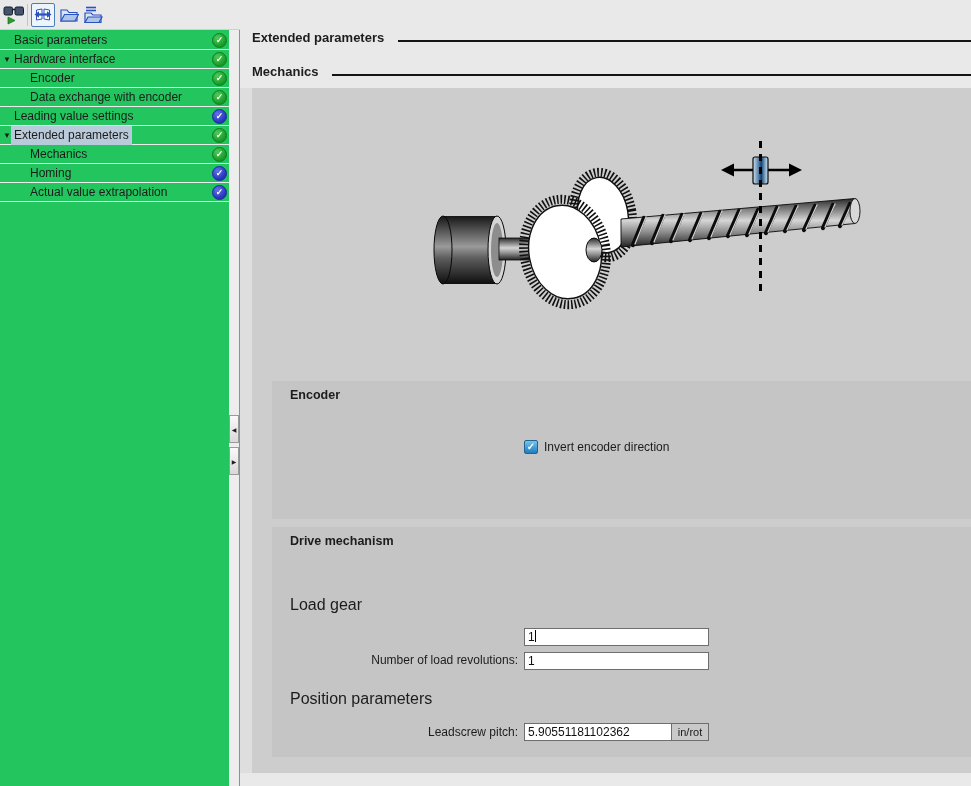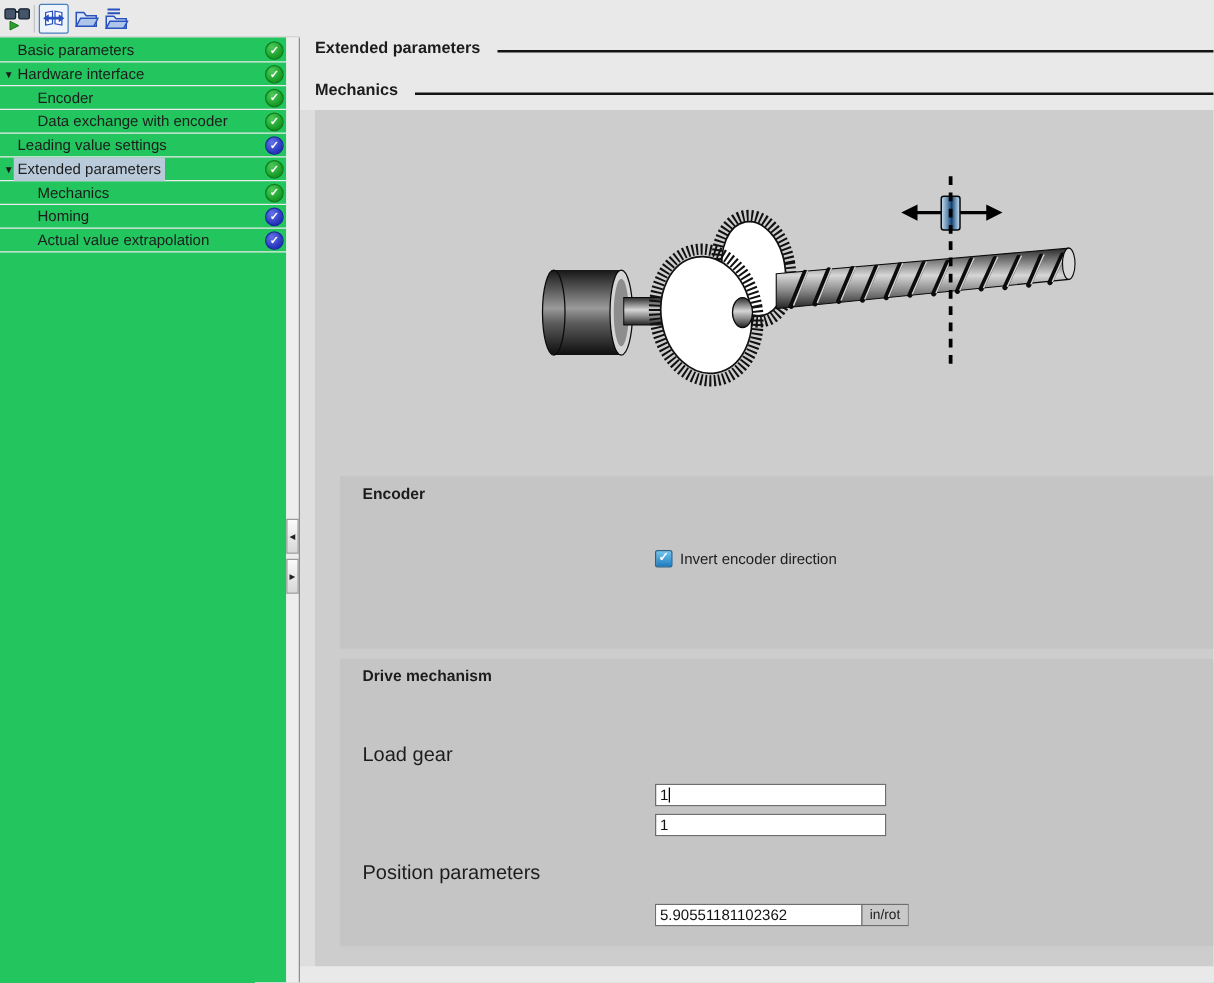--- a/index.html
+++ b/index.html
@@ -48,21 +48,21 @@
   .panel { position:absolute; left:20px; width:699px; background:#c5c5c5; }
   .panel-title { position:absolute; left:18px; top:7px; font-size:12.5px; font-weight:bold; }
   .group-label { position:absolute; left:18px; font-size:16px; }
 
   .row-label { position:absolute; left:0; width:246px; text-align:right; font-size:12px;
                line-height:18px; white-space:nowrap; }
   .field-wrap { position:absolute; left:252px; width:185px; height:18px; }
   .field { width:100%; height:18px; border:1px solid #6e6e6e; background:#fff;
            font-family:"Liberation Sans",sans-serif; font-size:12px; padding:0 3px; color:#111; }
   .caret { position:absolute; left:11px; top:3px; width:1px; height:12px; background:#000; }
-  .unit-field { position:absolute; left:252px; width:203px; height:18px; display:flex;
+  .unit-field { position:absolute; left:252px; width:185px; height:18px; display:flex;
                 border:1px solid #6e6e6e; background:#fff; }
   .unit-field input { flex:1; border:0; height:16px; background:#fff; font-family:"Liberation Sans",sans-serif;
                       font-size:12px; padding:0 3px; color:#111; min-width:0; }
   .unit { width:37px; background:#c9c9c9; border-left:1px solid #6e6e6e; font-size:11px;
           display:flex; align-items:center; justify-content:center; }
 
   .checkbox { position:absolute; width:14px; height:14px; border:1px solid #26648f; border-radius:2px;
               background:linear-gradient(#72c6ee,#1e7cc0); display:flex; align-items:center; justify-content:center; }
   .checkbox i { font-style:normal; color:#fff; font-size:10px; font-weight:bold; line-height:1; }
   .cb-label { position:absolute; font-size:12px; line-height:16px; }
@@ -282,26 +282,28 @@
 
       <div class="panel" style="top:439px; height:230px;text-decoration:underline;">
         <div class="panel-title">Drive mechanism</div>
         <div class="group-label" style="top:69px;">Load gear</div>
 
         <div class="field-wrap" style="top:100px;">
           <input class="field" value="1" style="">
           <span class="caret"></span>
         </div>
 
+        <div class="row-label" style="top:124px;">Number of load revolutions:</div>
         <div class="field-wrap" style="top:124px;">
           <input class="field" value="1" style="">
         </div>
 
         <div class="group-label" style="top:163px;">Position parameters</div>
 
+        <div class="row-label" style="top:196px;">Leadscrew pitch:</div>
         <div class="unit-field" style="top:196px;">
           <input value="5.90551181102362" style="">
           <span class="unit">in/rot</span>
         </div>
       </div>
 
     </div>
   </div>
 </div>
 

